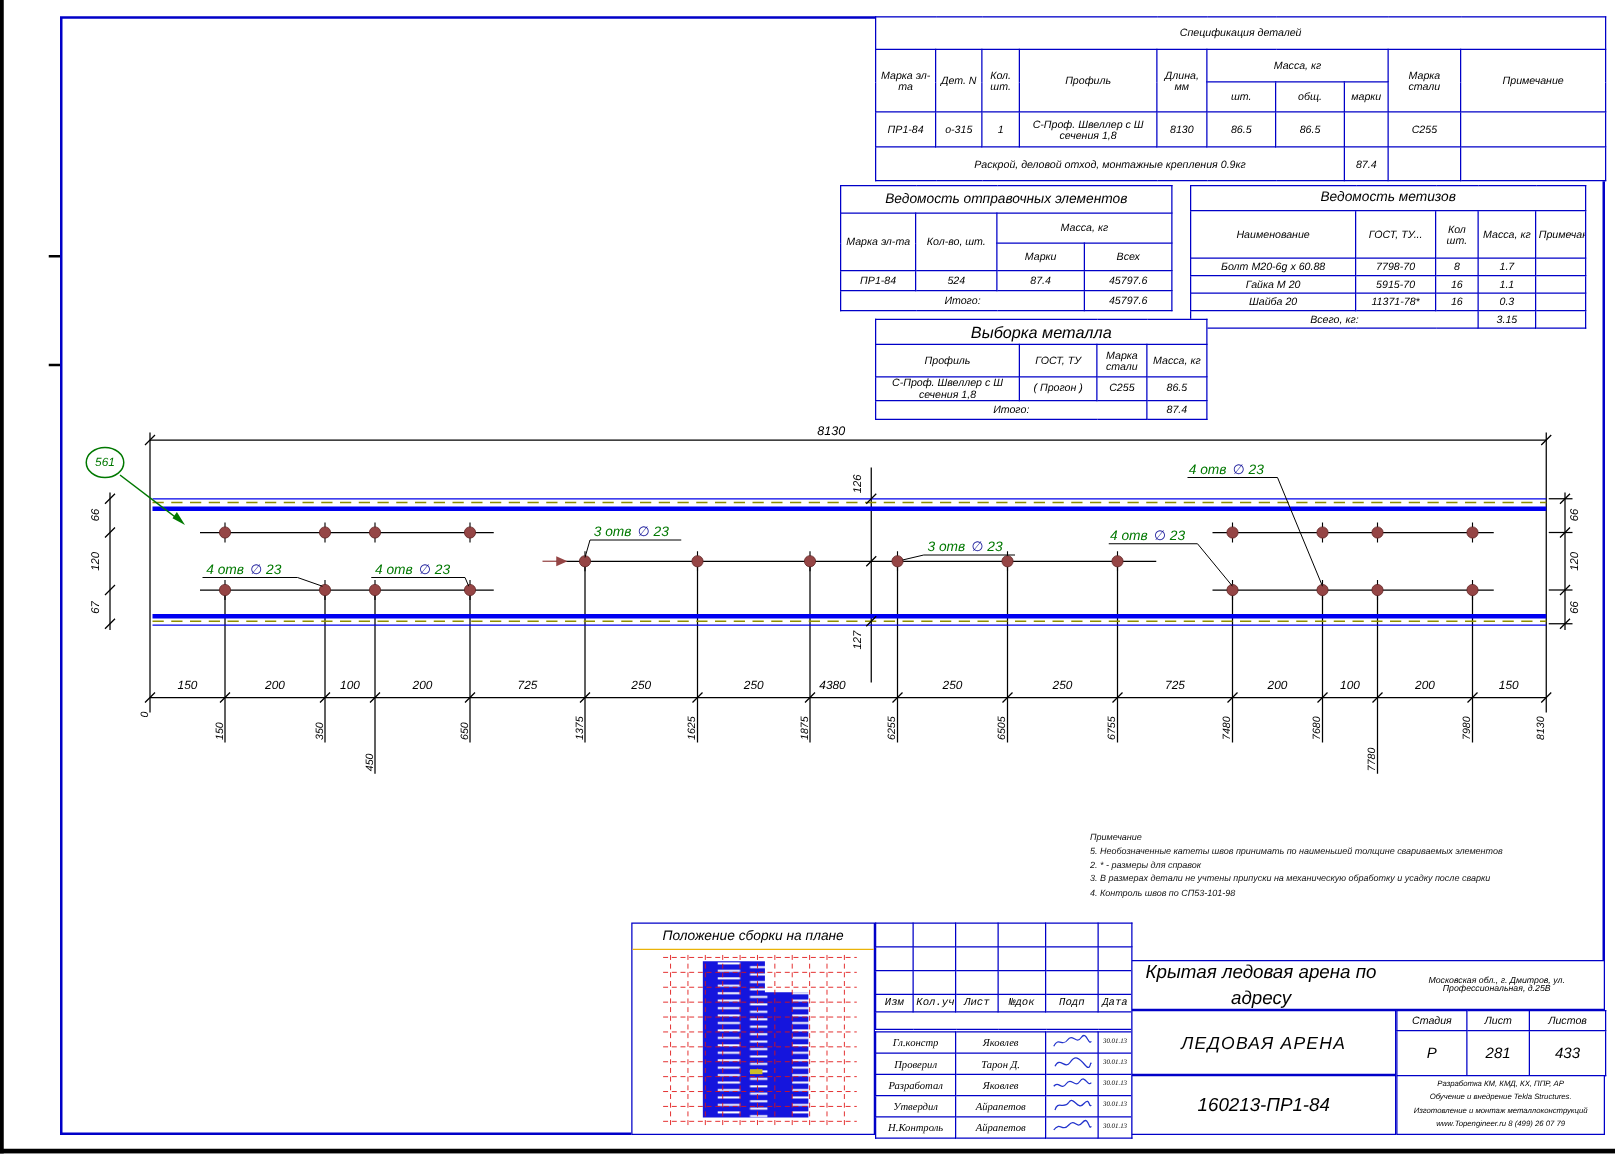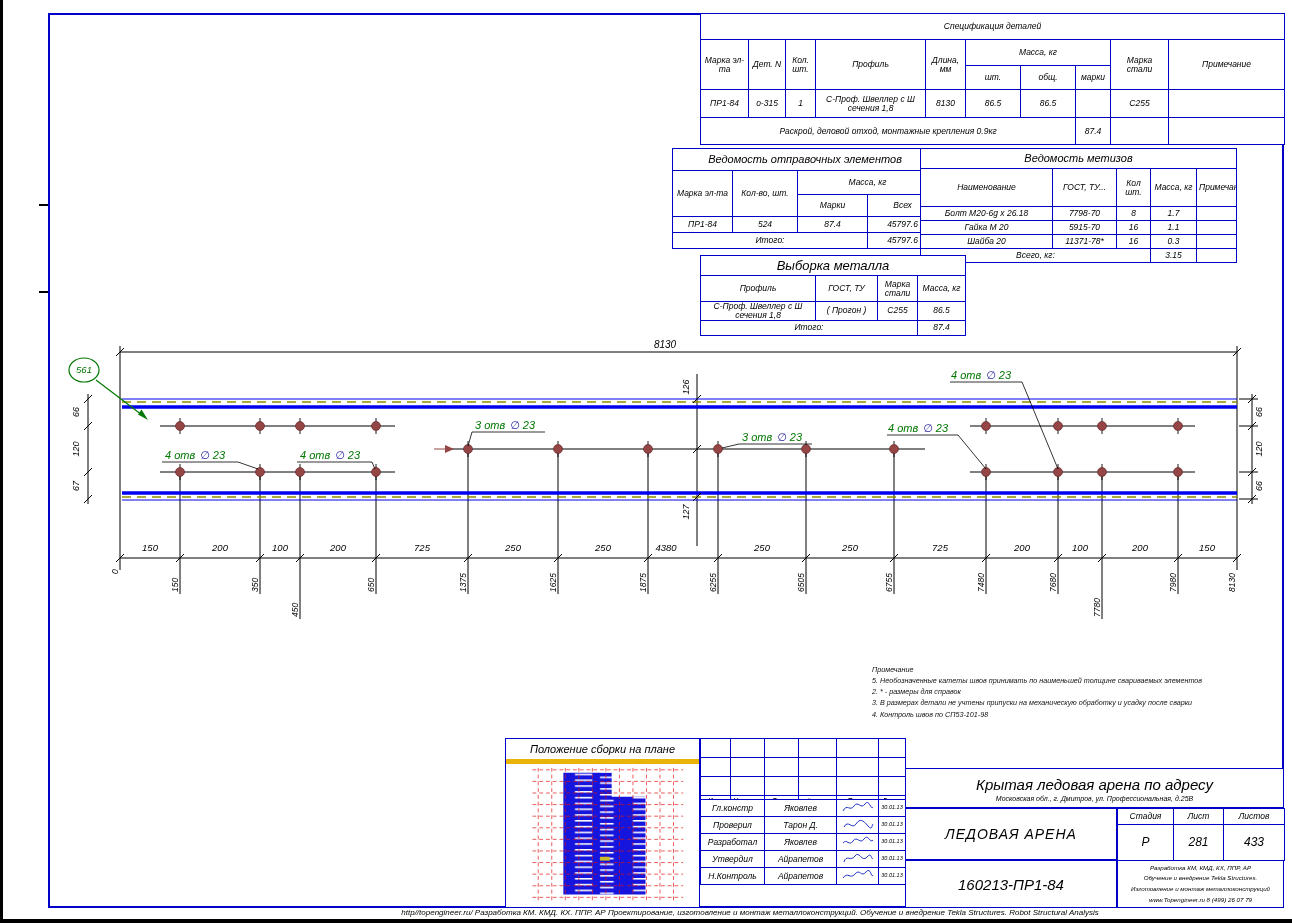--- a/index.html
+++ b/index.html
@@ -290,41 +290,41 @@
       <td>87.4</td>
       <td>45797.6</td>
     </tr>
     <tr style="height:16px">
       <td class="right" colspan="3">Итого:</td>
       <td>45797.6</td>
     </tr>
   </tbody>
     </table>
 
-  <table class="t" style="left:920px;top:148px;width:316px;padding-left:16px;">
+  <table class="t" style="left:952px;top:148px;width:316px;padding-left:16px;">
     <colgroup>
         <col style="width:132px">
         <col style="width:64px">
         <col style="width:34px">
         <col style="width:46px">
         <col style="width:40px">
       </colgroup>
     <tbody>
         <tr style="height:20px">
           <td class="tl" colspan="5" style="font-size:11px">Ведомость метизов</td>
         </tr>
     <tr style="height:38px">
       <td>Наименование</td>
       <td>ГОСТ, ТУ...</td>
       <td>Кол шт.</td>
       <td>Масса, кг</td>
       <td class="sm">Примечание</td>
     </tr>
     <tr style="height:14px">
-      <td class="left sm">Болт М20-6g х 26.18</td>
+      <td class="left sm">Болт М20-6g х 60.88</td>
       <td class="sm">7798-70</td>
       <td class="sm">8</td>
       <td class="sm">1.7</td>
       <td></td>
     </tr>
     <tr style="height:14px">
       <td class="left sm">Гайка М 20</td>
       <td class="sm">5915-70</td>
       <td class="sm">16</td>
       <td class="sm">1.1</td>
@@ -377,21 +377,21 @@
 
   <div class="notes abs" style="left:872px;top:664px;width:420px;">
     <div>Примечание</div>
     <div>5. Необозначенные катеты швов принимать по наименьшей толщине свариваемых элементов</div>
     <div>2. * - размеры для справок</div>
     <div>3. В размерах детали не учтены припуски на механическую обработку и усадку после сварки</div>
     <div>4. Контроль швов по СП53-101-98</div>
   </div>
 
   <div class="tb" style="left:505px;top:738px;width:195px;height:170px;flex-direction:column;justify-content:flex-start;">
-    <div style="width:100%;height:20px;line-height:20px;border-bottom:5px solid #eab308;font-size:11px;">Положение сборки на плане</div>
+    <div style="width:100%;height:20px;line-height:20px;border-bottom:1px solid #eab308;font-size:11px;">Положение сборки на плане</div>
     <svg width="193" height="148" viewBox="0 0 193 148">
       <defs>
         <pattern id="ph" width="60" height="6" patternUnits="userSpaceOnUse">
           <rect width="60" height="6" fill="#1515dd"></rect>
           <rect x="8" y="4" width="18" height="1.6" fill="#fff"></rect>
           <rect x="34" y="1" width="14" height="1.6" fill="#fff"></rect>
         </pattern>
       </defs>
       <polygon points="56,9 106,9 106,34 141,34 141,135 56,135" fill="url(#ph)"></polygon>
       <g stroke="#e01212" stroke-width="0.7" stroke-dasharray="4 3">
@@ -464,21 +464,21 @@
       <td class="sm">№док</td>
       <td class="sm">Подп</td>
       <td class="sm">Дата</td>
     </tr>
     <tr style="height:14px">
           <td colspan="6"></td>
         </tr>
   </tbody>
     </table>
 
-  <table class="t" style="left:700px;top:799px;width:205px;">
+  <table class="t" style="left:700px;top:825px;width:205px;font-family:Liberation Serif, serif;">
     <colgroup>
         <col style="width:64px">
         <col style="width:72px">
         <col style="width:42px">
         <col style="width:27px">
       </colgroup>
     <tbody>
         <tr style="height:17px">
       <td class="left">Гл.констр</td>
       <td class="left">Яковлев</td>
@@ -515,21 +515,21 @@
       <td class="left">Н.Контроль</td>
       <td class="left">Айрапетов</td>
       <td><svg width="34" height="13" viewBox="0 0 34 13">
               <path d="M2 9 C7 2 9 11 14 5 S20 9 25 3 S30 10 32 6" stroke="#2233cc" fill="none" stroke-width="1"></path>
             </svg></td>
       <td style="font-size:5.5px">30.01.13</td>
     </tr>
   </tbody>
     </table>
 
-  <div class="tb" style="left:905px;top:768px;width:379px;height:40px;flex-direction:column;">
+  <div class="tb" style="left:905px;top:768px;width:379px;height:40px;flex-direction:row;">
     <div style="font-size:15px;line-height:1.4;">Крытая ледовая арена по адресу</div>
     <div style="font-size:7px;">Московская обл., г. Дмитров, ул. Профессиональная, д.25В</div>
   </div>
   <div class="tb" style="left:905px;top:808px;width:212px;height:52px;font-size:14px;letter-spacing:1px;">ЛЕДОВАЯ АРЕНА</div>
   <div class="tb" style="left:905px;top:860px;width:212px;height:48px;font-size:15px;">160213-ПР1-84</div>
 
   <table class="t" style="left:1117px;top:808px;width:167px;">
     <colgroup>
         <col style="width:56px">
         <col style="width:50px">
@@ -548,15 +548,14 @@
     </tr>
   </tbody>
     </table>
   <div class="tb" style="left:1117px;top:860px;width:167px;height:48px;flex-direction:column;font-size:6.2px;line-height:1.7;">
     <div>Разработка КМ, КМД, КХ, ППР, АР</div>
     <div>Обучение и внедрение Tekla Structures.</div>
     <div>Изготовление и монтаж металлоконструкций</div>
     <div>www.Topengineer.ru    8 (499) 26 07 79</div>
   </div>
 
-  <div class="footerline abs" style="left:250px;top:908px;width:1000px;">http//topengineer.ru/   Разработка КМ. КМД. КХ. ППР. АР   Проектирование, изготовление и монтаж металлоконструкций.  Обучение и внедрение Tekla Structures. Robot Structural Analysis</div>
 
 </div>
 
 </body></html>

